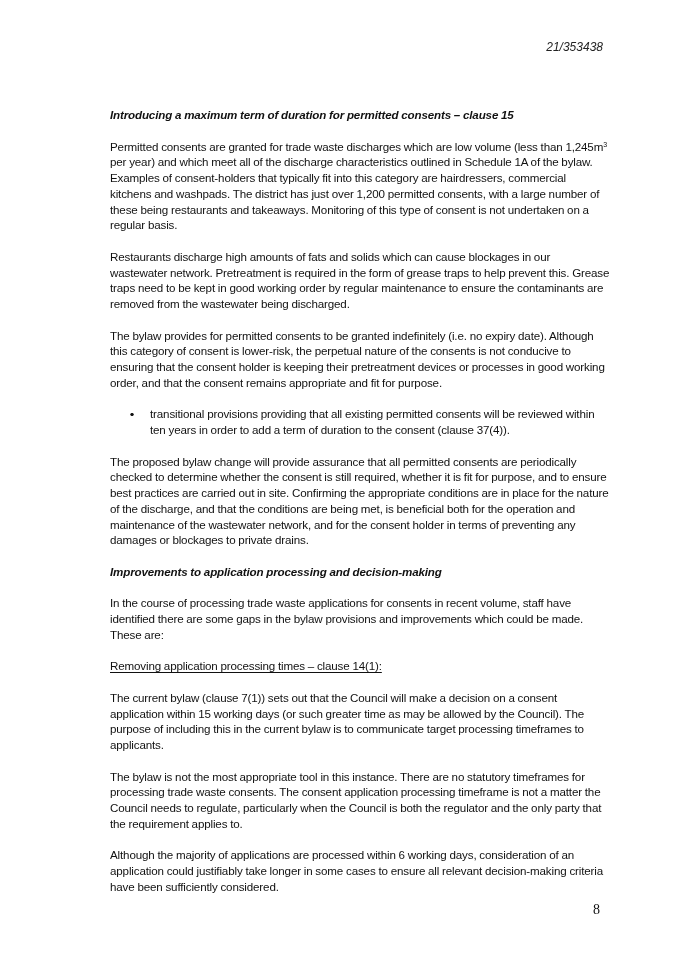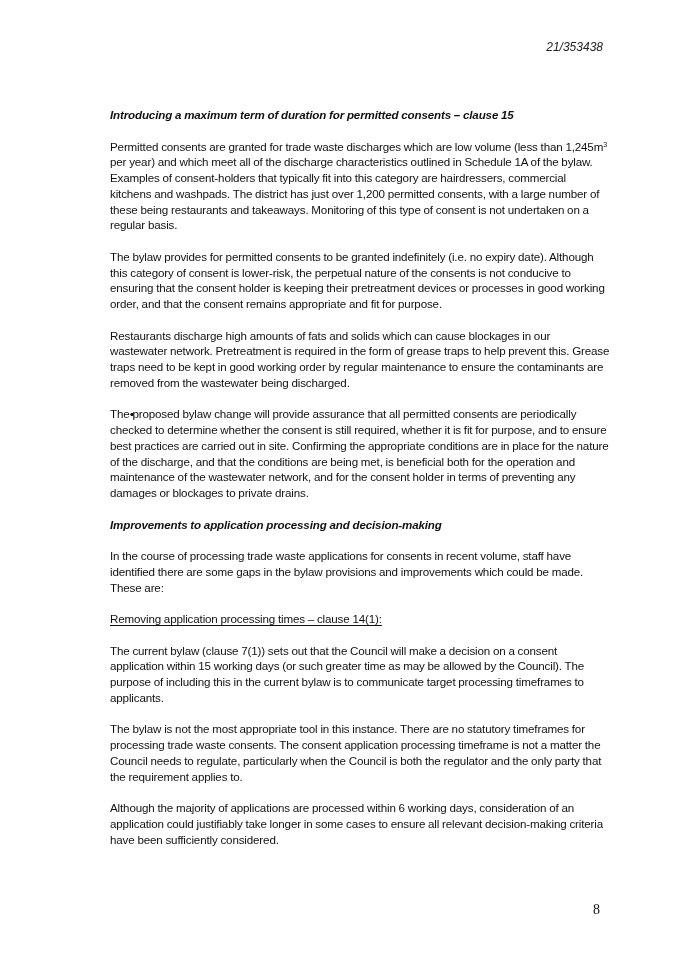--- a/index.html
+++ b/index.html
@@ -83,28 +83,29 @@
 </head>
 <body>
 
 <div class="doc-ref">21/353438</div>
 
 <div class="content">
 
   <div>
     <p class="heading">Introducing a maximum term of duration for permitted consents – clause 15</p>
     <p><span>Permitted consents are granted for trade waste discharges which are low volume (less than 1,245m</span><sup>3</sup><span> per year) and which meet all of the discharge characteristics outlined in Schedule 1A of the bylaw. Examples of consent-holders that typically fit into this category are hairdressers, commercial kitchens and washpads. The district has just over 1,200 permitted consents, with a large number of these being restaurants and takeaways. Monitoring of this type of consent is not undertaken on a regular basis.</span></p>
+    <p>Restaurants discharge high amounts of fats and solids which can cause blockages in our wastewater network. Pretreatment is required in the form of grease traps to help prevent this. Grease traps need to be kept in good working order by regular maintenance to ensure the contaminants are removed from the wastewater being discharged.</p>
     <p>The bylaw provides for permitted consents to be granted indefinitely (i.e. no expiry date). Although this category of consent is lower-risk, the perpetual nature of the consents is not conducive to ensuring that the consent holder is keeping their pretreatment devices or processes in good working order, and that the consent remains appropriate and fit for purpose.</p>
-    <p>Restaurants discharge high amounts of fats and solids which can cause blockages in our wastewater network. Pretreatment is required in the form of grease traps to help prevent this. Grease traps need to be kept in good working order by regular maintenance to ensure the contaminants are removed from the wastewater being discharged.</p>
     <ul class="bullets">
       <li>
         <span class="bullet-dot">•</span>
       </li>
       <li>
         <span class="bullet-dot">•</span>
+        <span>transitional provisions providing that all existing permitted consents will be reviewed within ten years in order to add a term of duration to the consent (clause 37(4)).</span>
       </li>
     </ul>
     <p>The proposed bylaw change will provide assurance that all permitted consents are periodically checked to determine whether the consent is still required, whether it is fit for purpose, and to ensure best practices are carried out in site. Confirming the appropriate conditions are in place for the nature of the discharge, and that the conditions are being met, is beneficial both for the operation and maintenance of the wastewater network, and for the consent holder in terms of preventing any damages or blockages to private drains.</p>
   </div>
 
   <div>
     <p class="heading">Improvements to application processing and decision-making</p>
     <p>In the course of processing trade waste applications for consents in recent volume, staff have identified there are some gaps in the bylaw provisions and improvements which could be made. These are:</p>
     <p class="subheading">Removing application processing times – clause 14(1):</p>
     <p>The current bylaw (clause 7(1)) sets out that the Council will make a decision on a consent application within 15 working days (or such greater time as may be allowed by the Council). The purpose of including this in the current bylaw is to communicate target processing timeframes to applicants.</p>

